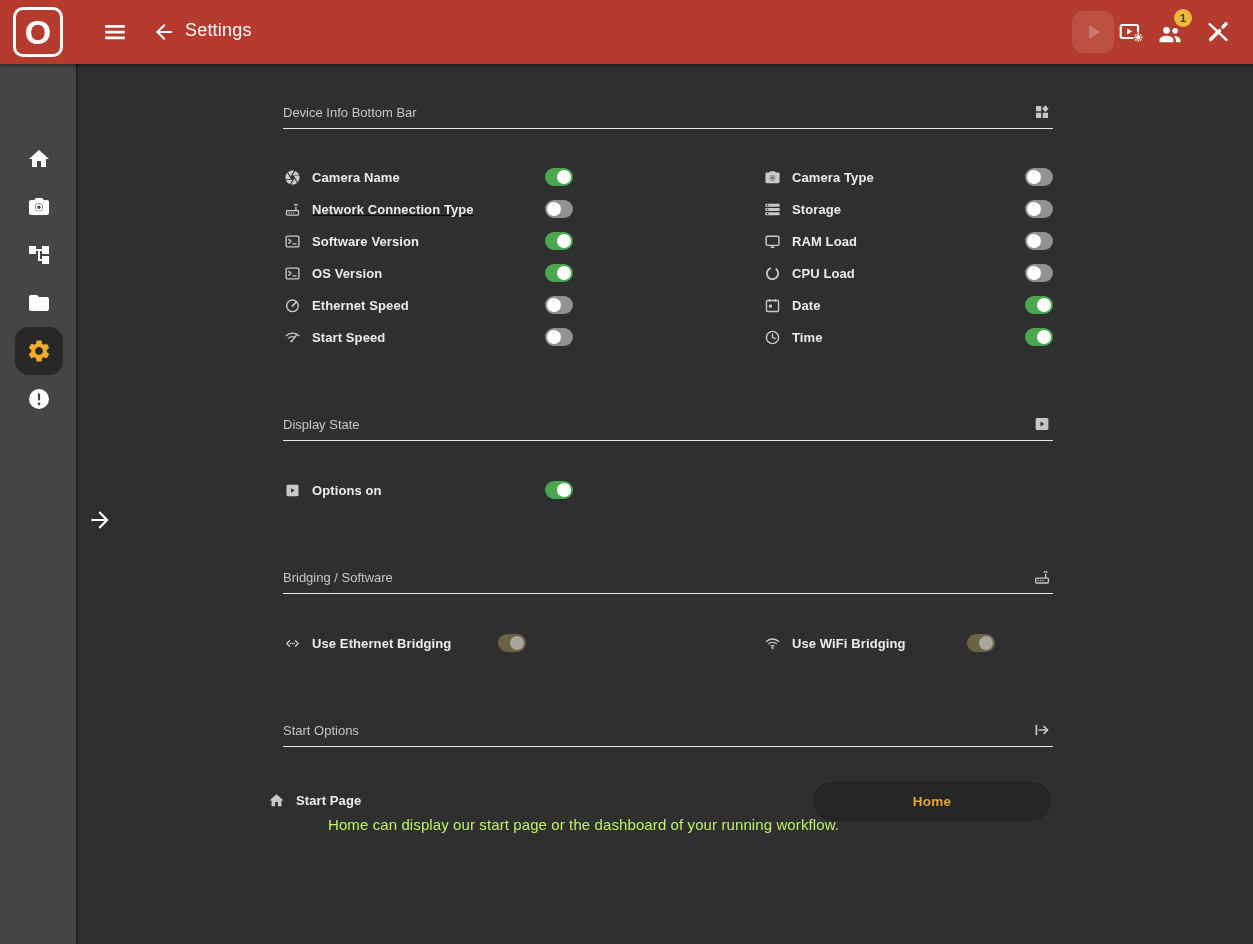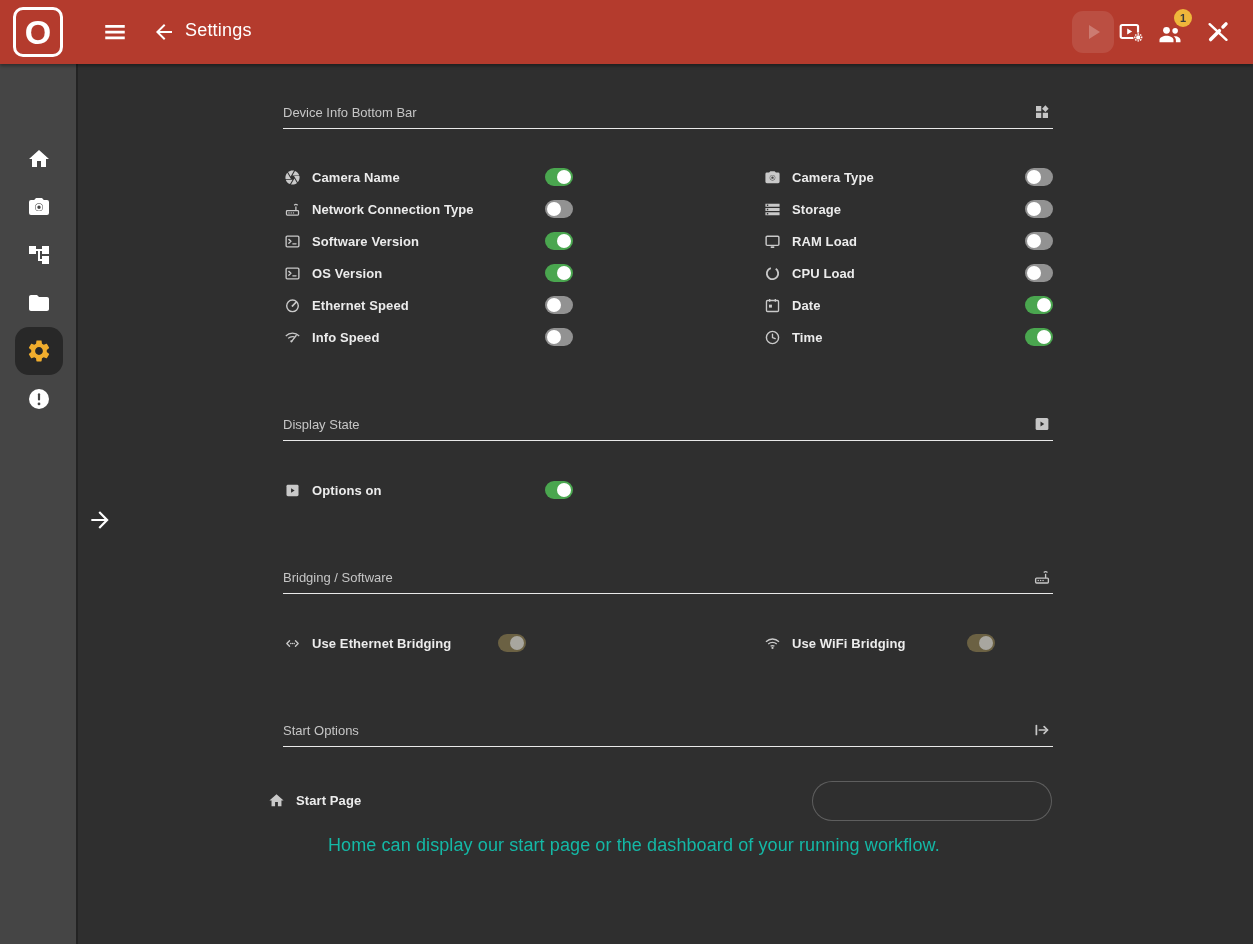--- a/index.html
+++ b/index.html
@@ -59,21 +59,21 @@
 
   .drawer-arrow{position:absolute;left:87px;top:507px;width:26px;height:26px;color:#fff;cursor:pointer;}
 
   .seg{position:absolute;left:812px;top:781px;width:240px;height:40px;border-radius:20px;
        display:flex;overflow:hidden;box-shadow:inset 0 0 0 1px #5e5e5e;}
   .seg .opt{flex:1;display:flex;align-items:center;justify-content:center;font-size:13.5px;
             font-weight:600;cursor:pointer;letter-spacing:.2px;}
   .seg .opt.sel{background:#262626;color:#e2a636;}
   .seg .opt.unsel{background:#4e4e4e;color:#fafafa;}
 
-  .start-desc{position:absolute;left:328px;top:835px;font-size:18px;color:#14b8a6;letter-spacing:.1px;}
+  .start-desc{position:absolute;left:328px;top:816px;font-size:15px;color:#bef264;letter-spacing:.1px;}
 </style>
 </head>
 <body>
 
 <div class="topbar">
   <div class="logo">
     <span>O</span>
   </div>
   <span class="icn tb-menu">
       <svg viewBox="0 0 24 24" fill="currentColor" xmlns="http://www.w3.org/2000/svg">
@@ -225,21 +225,21 @@
       <span class="icn">
         <svg viewBox="0 0 24 24" fill="currentColor" xmlns="http://www.w3.org/2000/svg">
           <path d="M9.4 10.5l4.77-8.26C13.47 2.09 12.75 2 12 2c-2.4 0-4.6.85-6.32 2.25l3.66 6.35.06-.1zM21.54 9c-.92-2.92-3.15-5.26-6-6.34L11.88 9h9.66zm.26 1h-7.49l.29.5 4.76 8.25C21 16.97 22 14.61 22 12c0-.69-.07-1.35-.2-2zM8.54 12l-3.9-6.75C3.01 7.03 2 9.39 2 12c0 .69.07 1.35.2 2h7.49l-1.15-2zm-6.08 3c.92 2.92 3.15 5.26 6 6.34L12.12 15H2.46zm11.27 0l-3.9 6.76c.7.15 1.42.24 2.17.24 2.4 0 4.6-.85 6.32-2.25l-3.66-6.35-.93 1.6z"></path>
         </svg>
       </span>
       <span class="lbl">Camera Name</span>
       <div class="sw on" style="left: 261px;">
         <div class="knob"></div>
       </div>
     </div>
-    <div class="trow" style="left: 284px; top: 193px; width: 289px;">
+    <div class="trow" style="left: 284px; top: 193px; width: 289px; text-decoration: underline;">
       <span class="icn">
         <svg viewBox="0 0 24 24" fill="currentColor" xmlns="http://www.w3.org/2000/svg">
           <rect x="3.5" y="13.5" width="17" height="6.5" rx="1.2" fill="none" stroke="currentColor" stroke-width="1.8"></rect>
           <circle cx="7" cy="16.8" r="1"></circle>
           <circle cx="10.2" cy="16.8" r="1"></circle>
           <circle cx="13.4" cy="16.8" r="1"></circle>
           <path d="M16.8 13.5V7.8" stroke="currentColor" stroke-width="1.8" fill="none"></path>
           <path d="M14.3 6a3.6 3.6 0 0 1 5 0" fill="none" stroke="currentColor" stroke-width="1.5"></path>
         </svg>
       </span>
@@ -289,21 +289,21 @@
     </div>
     <div class="trow" style="left: 284px; top: 321px; width: 289px;">
       <span class="icn">
         <svg viewBox="0 0 24 24" fill="currentColor" xmlns="http://www.w3.org/2000/svg">
           <path d="M2.5 9.8C5.2 7.2 8.4 5.9 12 5.9s6.8 1.3 9.5 3.9" fill="none" stroke="currentColor" stroke-width="1.8"></path>
           <path d="M5.8 13.2c1.7-1.6 3.9-2.5 6.2-2.5.95 0 1.9.15 2.8.4" fill="none" stroke="currentColor" stroke-width="1.8"></path>
           <path d="M10.8 17.6l6.4-8.4" stroke="currentColor" stroke-width="1.9" stroke-linecap="round" fill="none"></path>
           <circle cx="10.4" cy="17.4" r="1.6"></circle>
         </svg>
       </span>
-      <span class="lbl">Info Speed</span>
+      <span class="lbl">Start Speed</span>
       <div class="sw off" style="left: 261px;">
         <div class="knob"></div>
       </div>
     </div>
     <div class="trow" style="left: 764px; top: 161px; width: 289px;">
       <span class="icn">
         <svg viewBox="0 0 24 24" fill="currentColor" xmlns="http://www.w3.org/2000/svg">
           <path d="M9 3L7.2 5H4a2 2 0 0 0-2 2v11a2 2 0 0 0 2 2h16a2 2 0 0 0 2-2V7a2 2 0 0 0-2-2h-3.2L15 3H9z"></path>
           <circle cx="12" cy="12.2" r="3.9" fill="var(--icon-hole,#454545)"></circle>
           <circle cx="12" cy="12.2" r="2.6" fill="none" stroke="currentColor" stroke-width="1.8"></circle>
@@ -417,14 +417,15 @@
 
 <div class="trow" style="left:268px;top:784px;width:300px;">
   <span class="icn">
       <svg viewBox="0 0 24 24" fill="currentColor" xmlns="http://www.w3.org/2000/svg">
         <path d="M10 20v-6h4v6h5v-8h3L12 3 2 12h3v8z"></path>
       </svg>
     </span>
   <span class="lbl">Start Page</span>
 </div>
 <div class="seg">
+  <div class="opt sel">Home</div>
 </div>
 <div class="start-desc">Home can display our start page or the dashboard of your running workflow.</div>
 
 </body></html>

